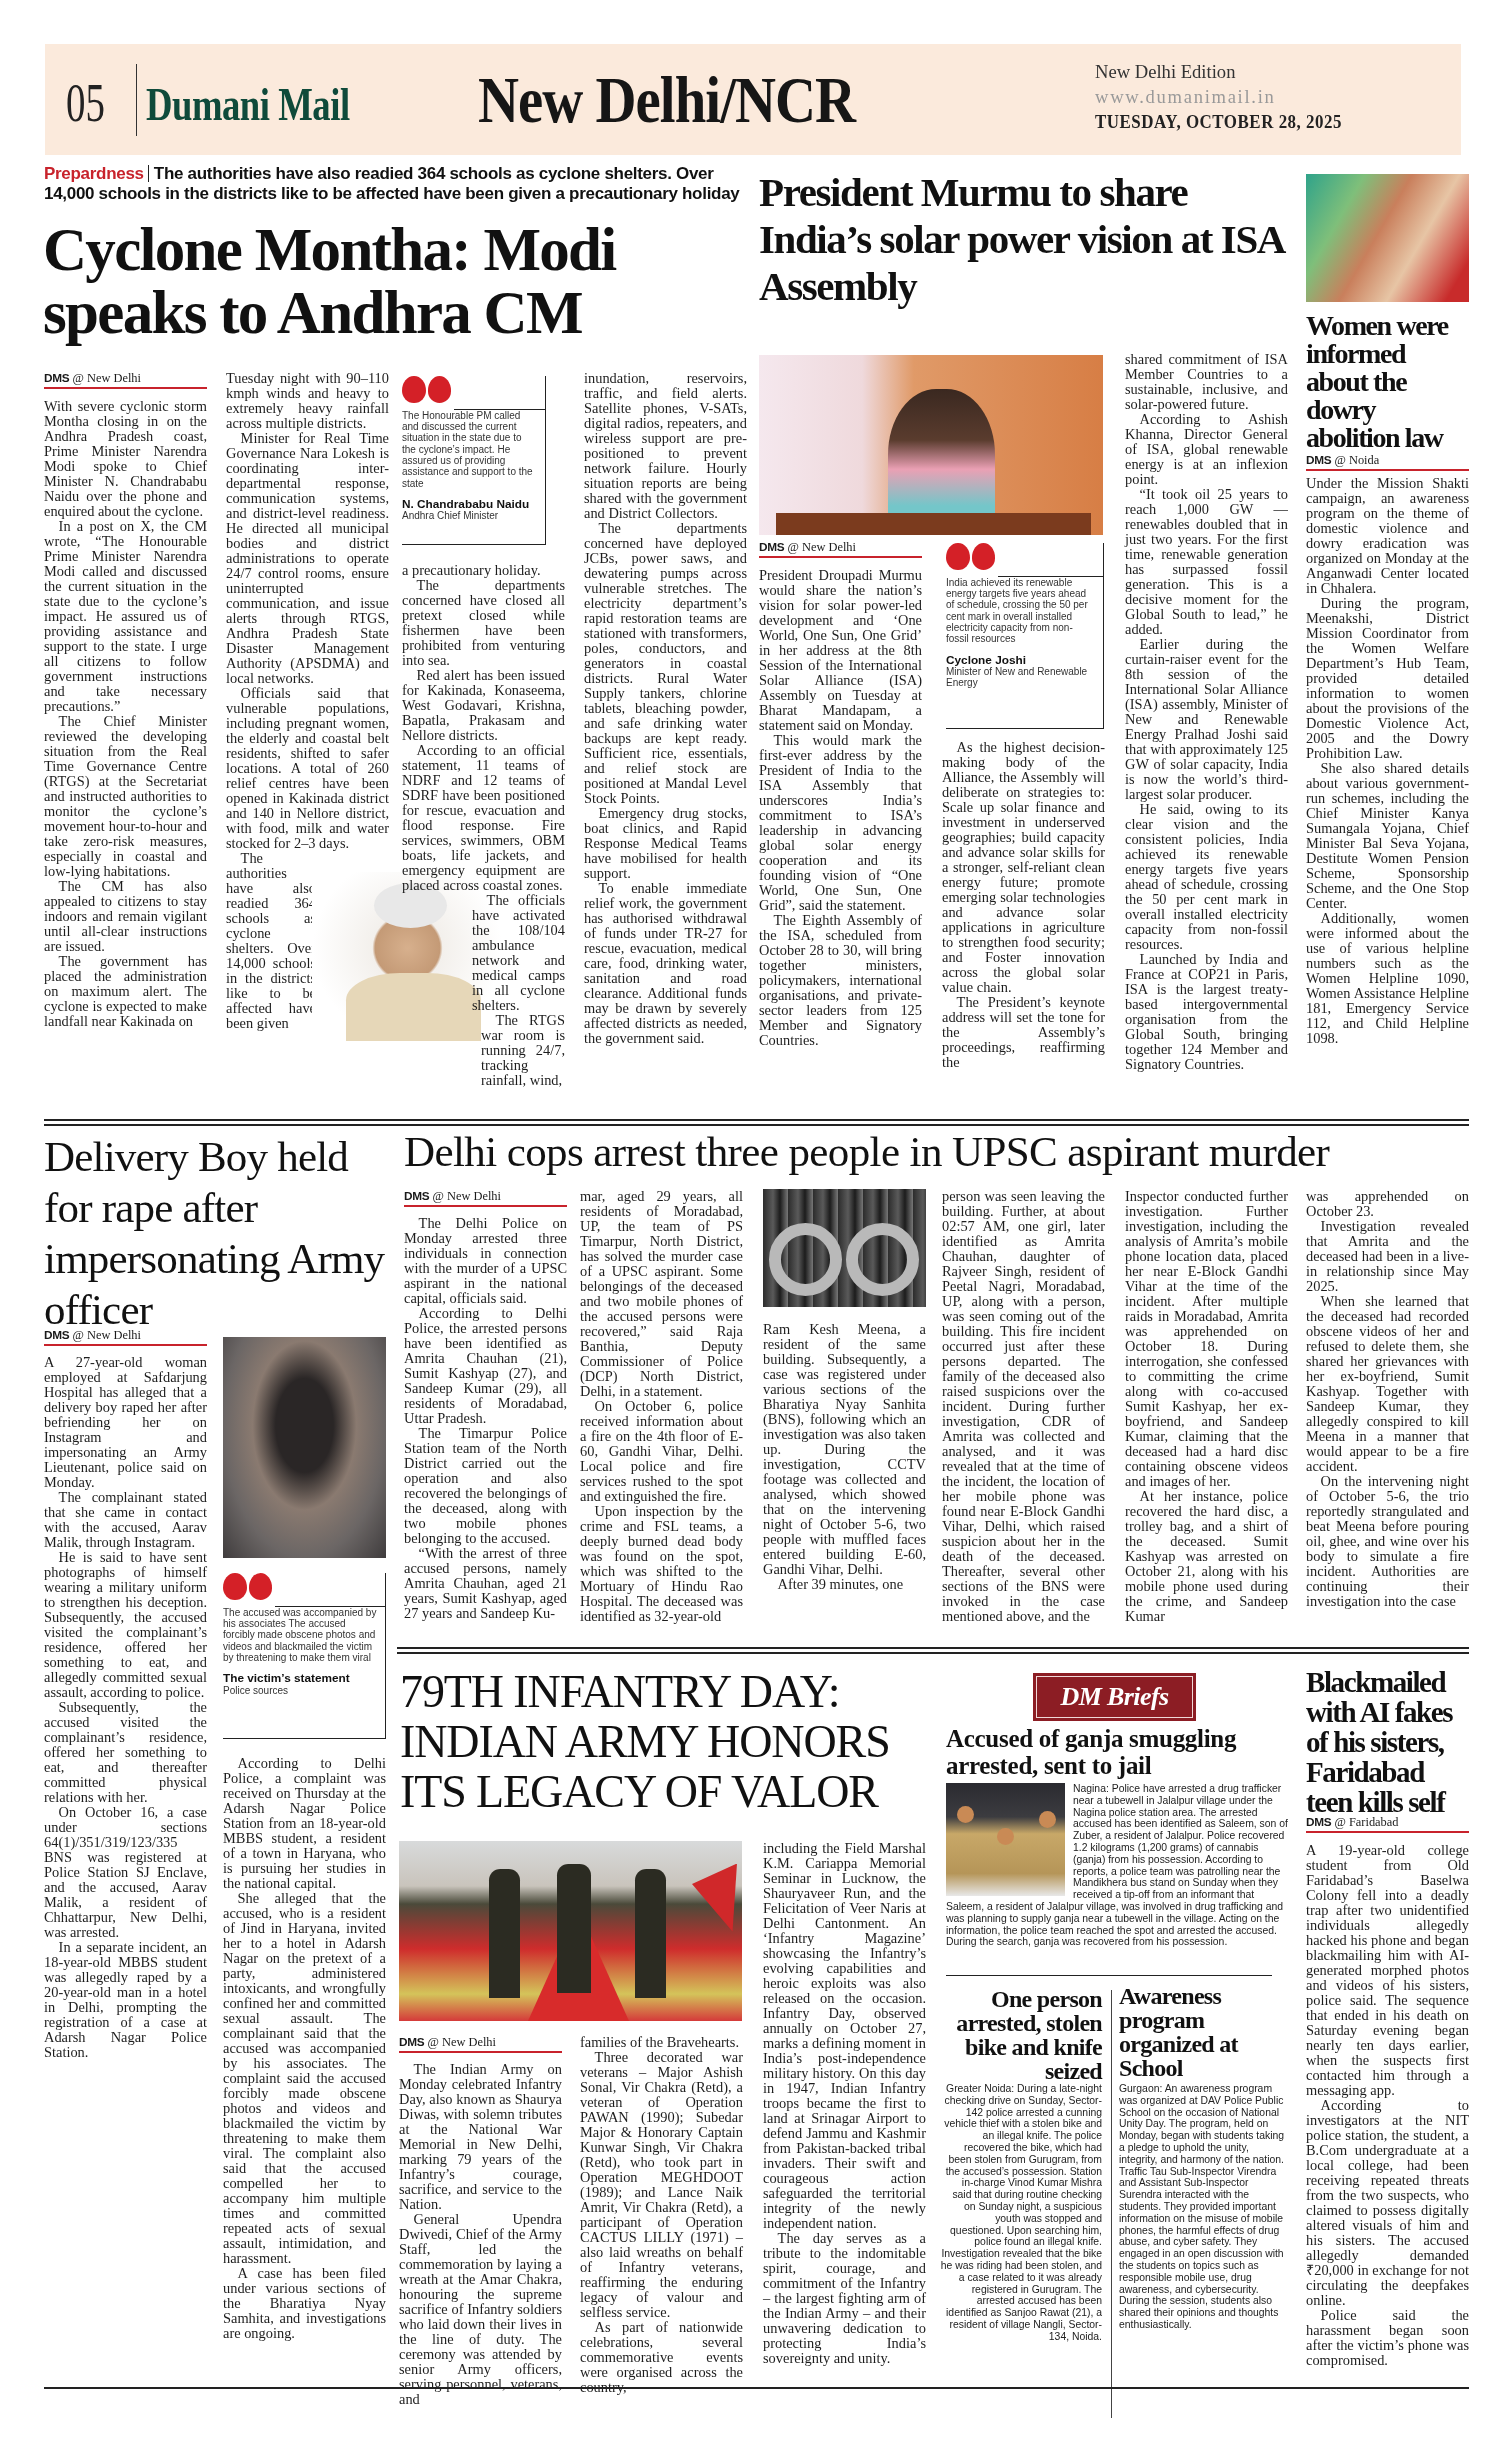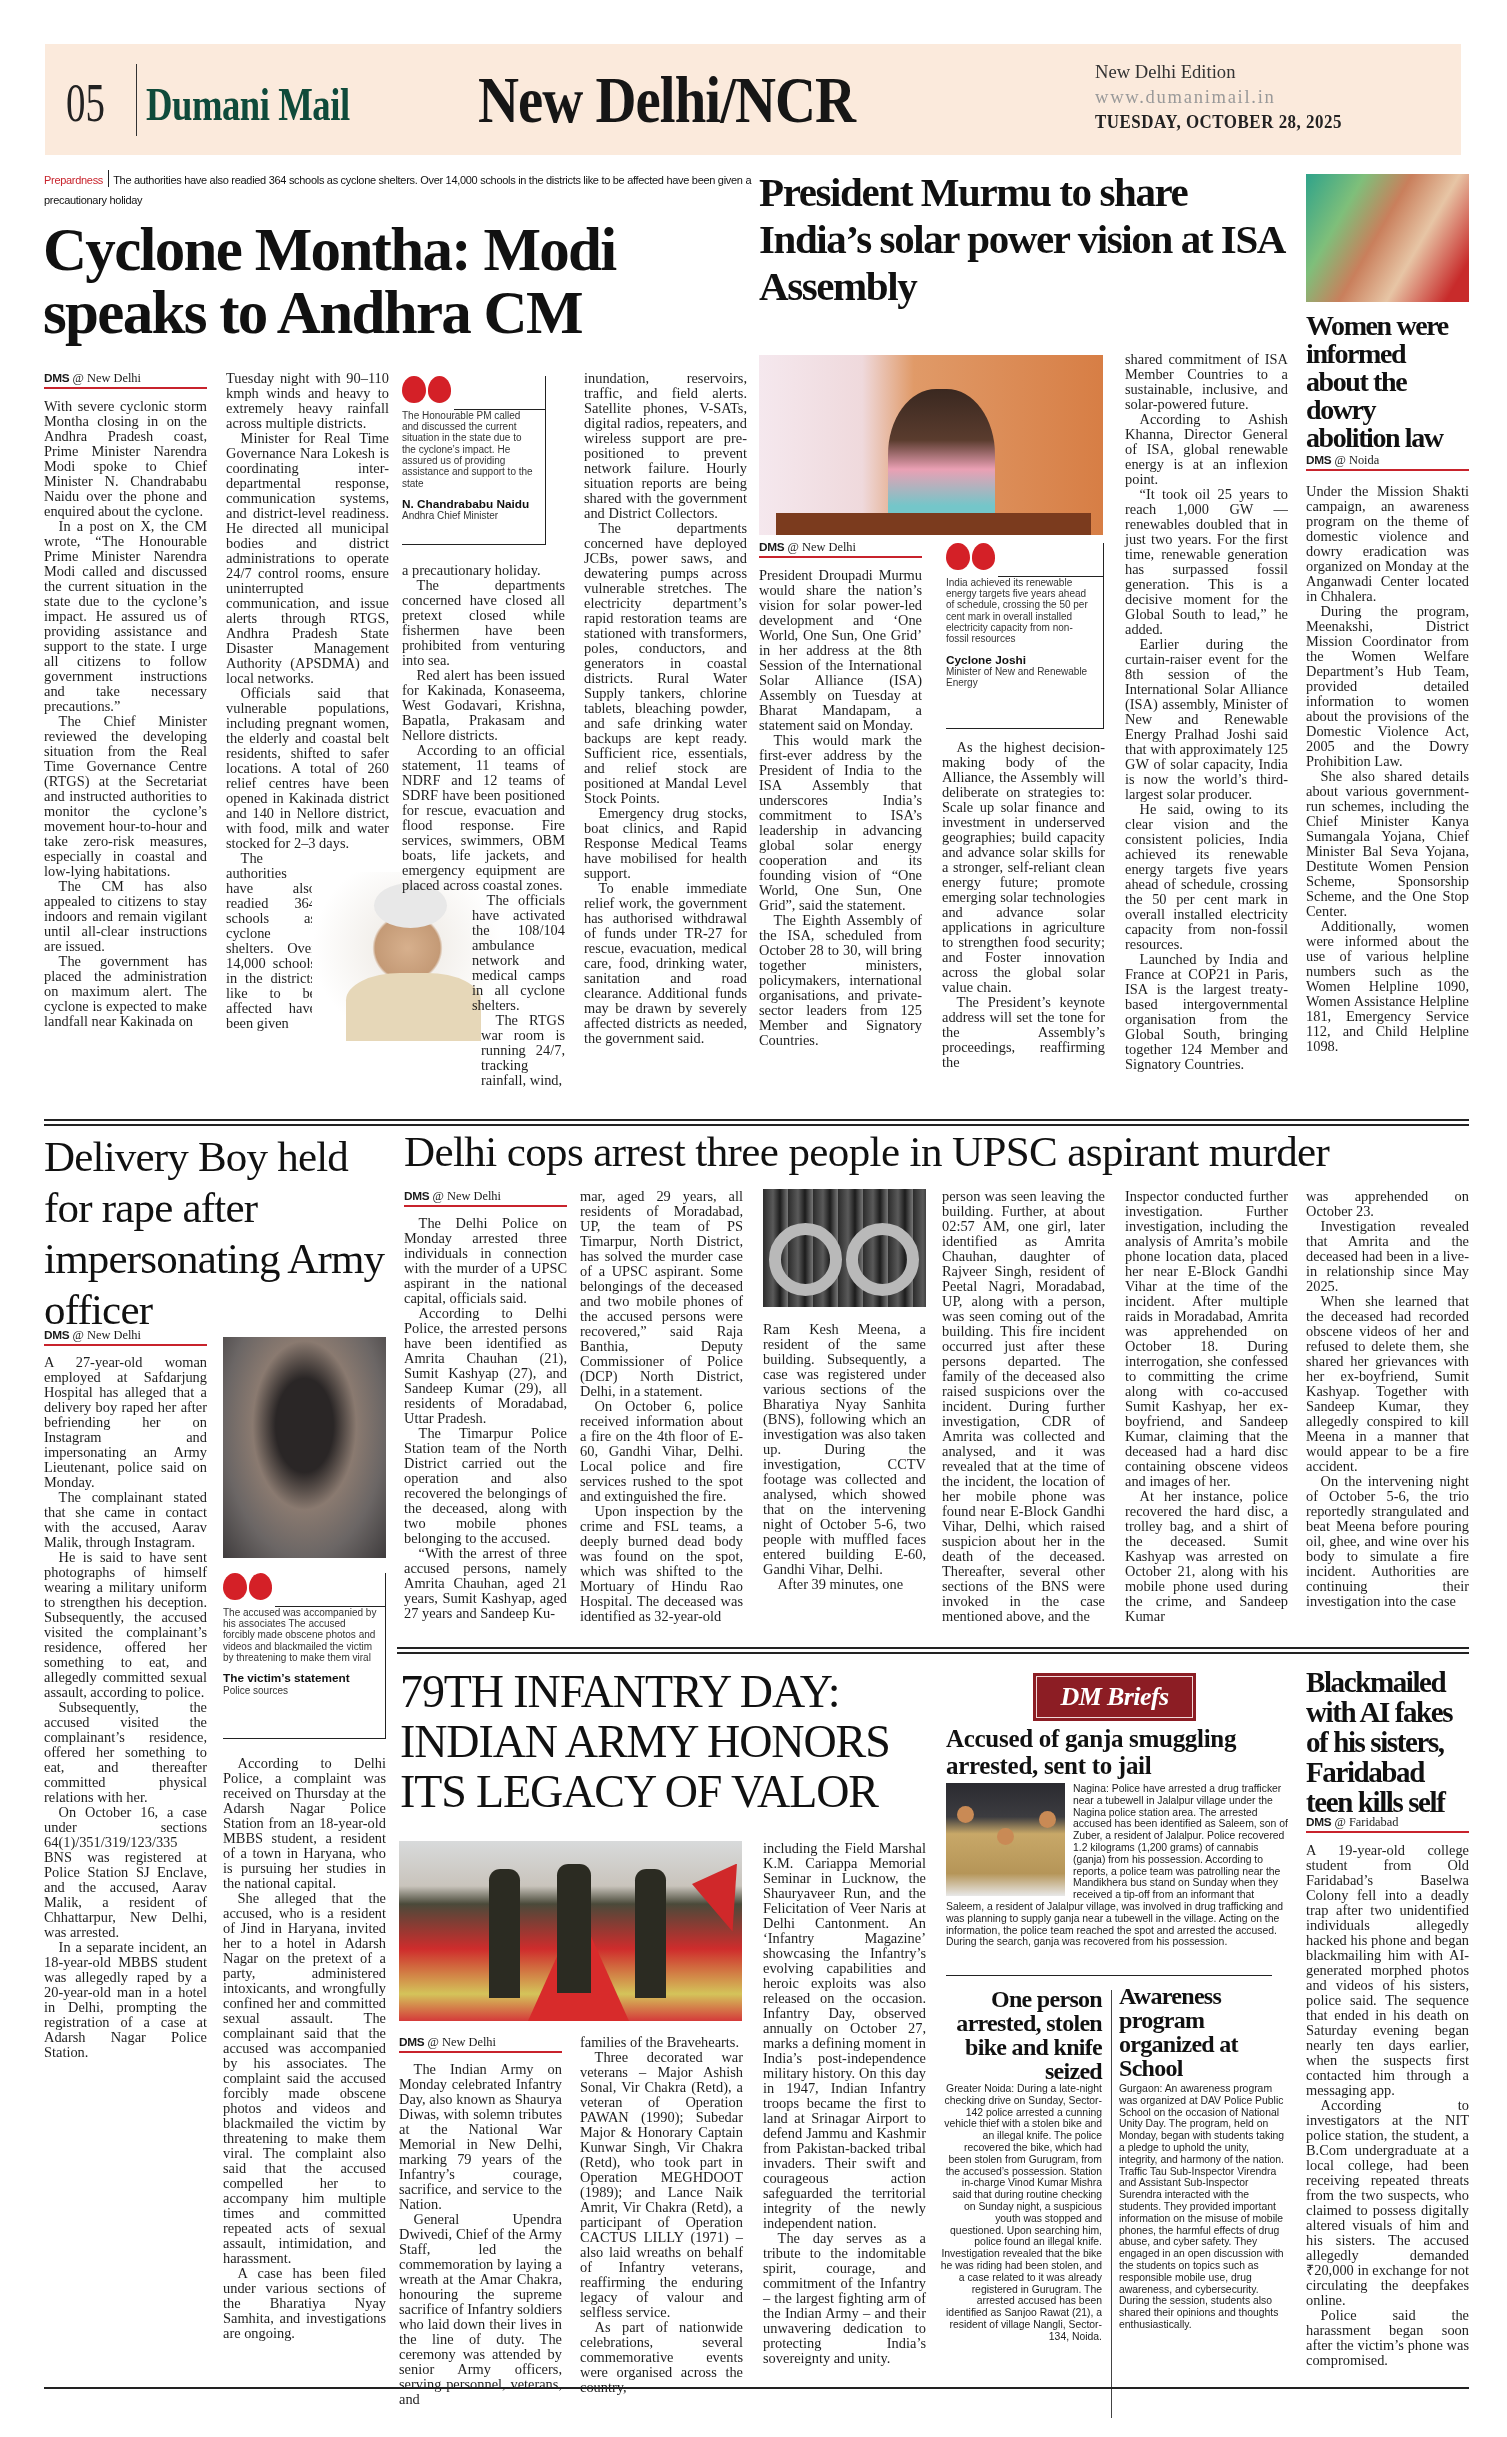--- a/index.html
+++ b/index.html
@@ -30,21 +30,21 @@
 <div class="abs" style="left:45px;top:44px;width:1416px;height:111px;background:#fbeadc">
   <div class="abs serif" style="left:21.4px;top:31.5px;font-size:54px;line-height:54px;color:#222;font-weight:normal;transform:scaleX(.72);transform-origin:left">05</div>
   <div class="abs" style="left:91px;top:20px;width:1.1px;height:72px;background:#333"></div>
   <div class="abs serif" style="left:101px;top:37px;font-size:47px;line-height:47px;color:#0f4a3a;font-weight:bold;transform:scaleX(.78);transform-origin:left;letter-spacing:-0.6px">Dumani Mail</div>
   <div class="abs serif" style="left:433px;top:22.5px;font-size:66px;line-height:66px;color:#161616;font-weight:bold;transform:scaleX(.86);transform-origin:left;letter-spacing:-1.1px">New Delhi/NCR</div>
   <div class="abs serif" style="left:1050px;top:17px;font-size:18.6px;color:#333">New Delhi Edition</div>
   <div class="abs serif" style="left:1050px;top:42px;font-size:18.6px;color:#999;letter-spacing:1.7px">www.dumanimail.in</div>
   <div class="abs serif" style="left:1050px;top:66px;font-size:19.7px;color:#222;letter-spacing:0.6px;font-weight:bold;transform:scaleX(.86);transform-origin:left">TUESDAY, OCTOBER 28, 2025</div>
 </div>
 
-<div class="abs cond" style="left:44px;top:170px;width:709px;font-size:11px;line-height:20px;font-weight:normal;color:#111;letter-spacing:-0.3px">
+<div class="abs cond" style="left:44px;top:164px;width:709px;font-size:17px;line-height:20px;font-weight:bold;color:#111;letter-spacing:-0.3px">
   <span style="color:#c8232c">Prepardness</span><span style="display:inline-block;width:1.1px;height:17px;background:#222;margin:0 4.5px;vertical-align:-2.8px"></span><span>The authorities have also readied 364 schools as cyclone shelters. Over 14,000 schools in the districts like to be affected have been given a precautionary holiday</span>
 </div>
 <h1 class="abs hl" style="left:43px;top:218px;width:709px;font-size:61px;line-height:63px;letter-spacing:-1.7px">Cyclone Montha: Modi speaks to Andhra CM</h1>
 
 <div class="col" style="left:44px;top:371px;width:163px">
   <div class="byline"><b>DMS</b> <span>@ New Delhi</span></div>
   <div class="body-text" style="margin-top:10px">
     <p class="ni">With severe cyclonic storm Montha closing in on the Andhra Pradesh coast, Prime Minister Narendra Modi spoke to Chief Minister N. Chandrababu Naidu over the phone and enquired about the cyclone.</p>
     <p>In a post on X, the CM wrote, “The Honourable Prime Minister Narendra Modi called and discussed the current situation in the state due to the cyclone’s impact. He assured us of providing assistance and support to the state. I urge all citizens to follow government instructions and take necessary precautions.”</p>
     <p>The Chief Minister reviewed the developing situation from the Real Time Governance Centre (RTGS) at the Secretariat and instructed authorities to monitor the cyclone’s movement hour-to-hour and take zero-risk measures, especially in coastal and low-lying habitations.</p>
@@ -120,21 +120,21 @@
   <p>“It took oil 25 years to reach 1,000 GW — renewables doubled that in just two years. For the first time, renewable generation has surpassed fossil generation. This is a decisive moment for the Global South to lead,” he added.</p>
   <p>Earlier during the curtain-raiser event for the 8th session of the International Solar Alliance (ISA) assembly, Minister of New and Renewable Energy Pralhad Joshi said that with approximately 125 GW of solar capacity, India is now the world’s third-largest solar producer.</p>
   <p>He said, owing to its clear vision and the consistent policies, India achieved its renewable energy targets five years ahead of schedule, crossing the 50 per cent mark in overall installed electricity capacity from non-fossil resources.</p>
   <p>Launched by India and France at COP21 in Paris, ISA is the largest treaty-based intergovernmental organisation from the Global South, bringing together 124 Member and Signatory Countries.</p>
 </div>
 
 <div class="photo" style="left:1306px;top:174px;width:163px;height:128px;background:linear-gradient(120deg,#2fa38a 0,#7fbf7a 25%,#c97f5c 45%,#e7c5a5 65%,#c82b2b 90%)"></div>
 <h2 class="abs hl" style="left:1306px;top:312px;width:163px;font-size:28px;line-height:28px;letter-spacing:-1.4px">Women were informed about the dowry abolition law</h2>
 <div class="col" style="left:1306px;top:453px;width:163px">
   <div class="byline"><b>DMS</b> <span>@ Noida</span></div>
-  <div class="body-text" style="margin-top:13px">
+  <div class="body-text" style="margin-top:5px">
     <p class="ni">Under the Mission Shakti campaign, an awareness program on the theme of domestic violence and dowry eradication was organized on Monday at the Anganwadi Center located in Chhalera.</p>
     <p>During the program, Meenakshi, District Mission Coordinator from the Women Welfare Department’s Hub Team, provided detailed information to women about the provisions of the Domestic Violence Act, 2005 and the Dowry Prohibition Law.</p>
     <p>She also shared details about various government-run schemes, including the Chief Minister Kanya Sumangala Yojana, Chief Minister Bal Seva Yojana, Destitute Women Pension Scheme, Sponsorship Scheme, and the One Stop Center.</p>
     <p>Additionally, women were informed about the use of various helpline numbers such as the Women Helpline 1090, Women Assistance Helpline 181, Emergency Service 112, and Child Helpline 1098.</p>
   </div>
 </div>
 
 <div class="rule2" style="left:44px;top:1119px;width:1425px"></div>
 
 <h2 class="abs serif" style="left:44px;top:1131px;width:349px;font-size:43px;line-height:51px;font-weight:normal;color:#111;letter-spacing:-0.8px">Delivery Boy held for rape after impersonating Army officer</h2>

